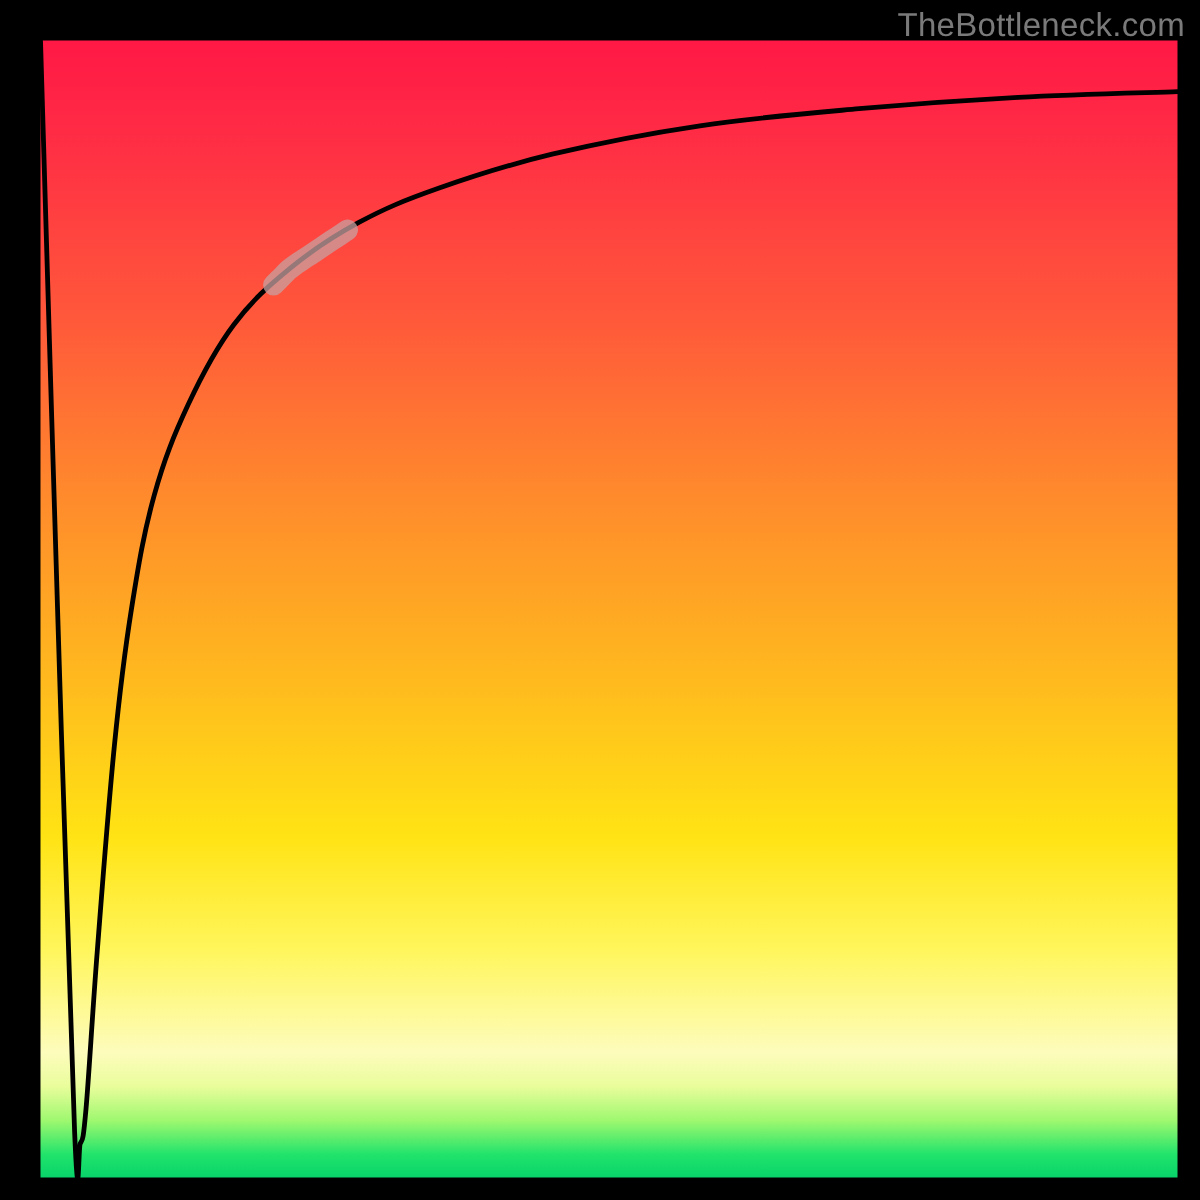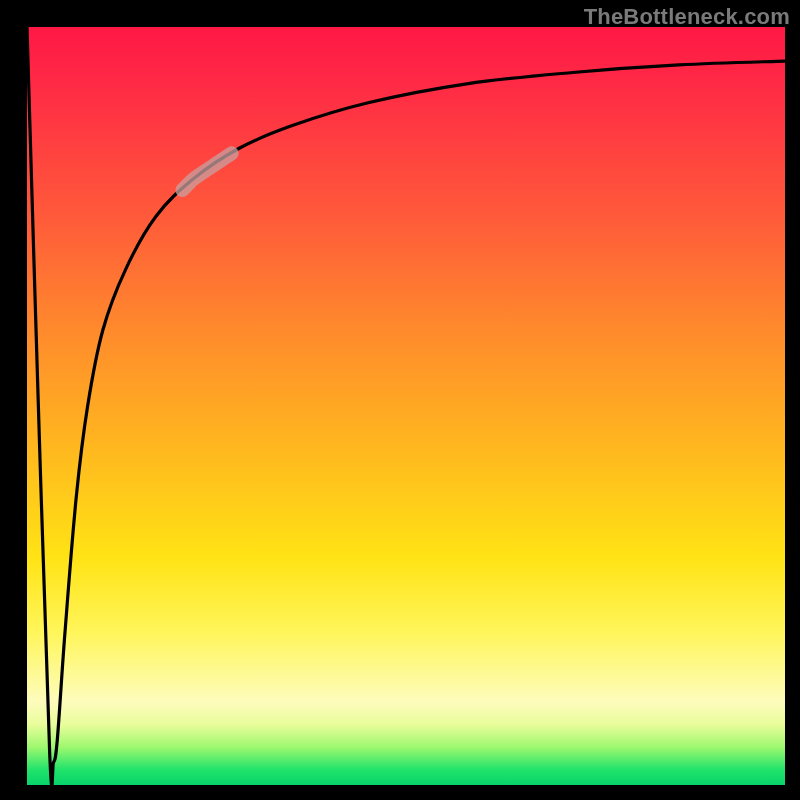--- a/index.html
+++ b/index.html
@@ -16,21 +16,21 @@
     width: 800px;
     height: 800px;
     background: #000;
   }
   .attribution {
     position: absolute;
     top: 4px;
     right: 10px;
     color: #7a7a7a;
     font-size: 22px;
-    font-weight: 700;
+    font-weight: 400;
     letter-spacing: 0.2px;
     z-index: 30;
   }
   
   .plot {
     position: absolute;
     left: 27px;
     top: 27px;
     width: 758px;
     height: 758px;

